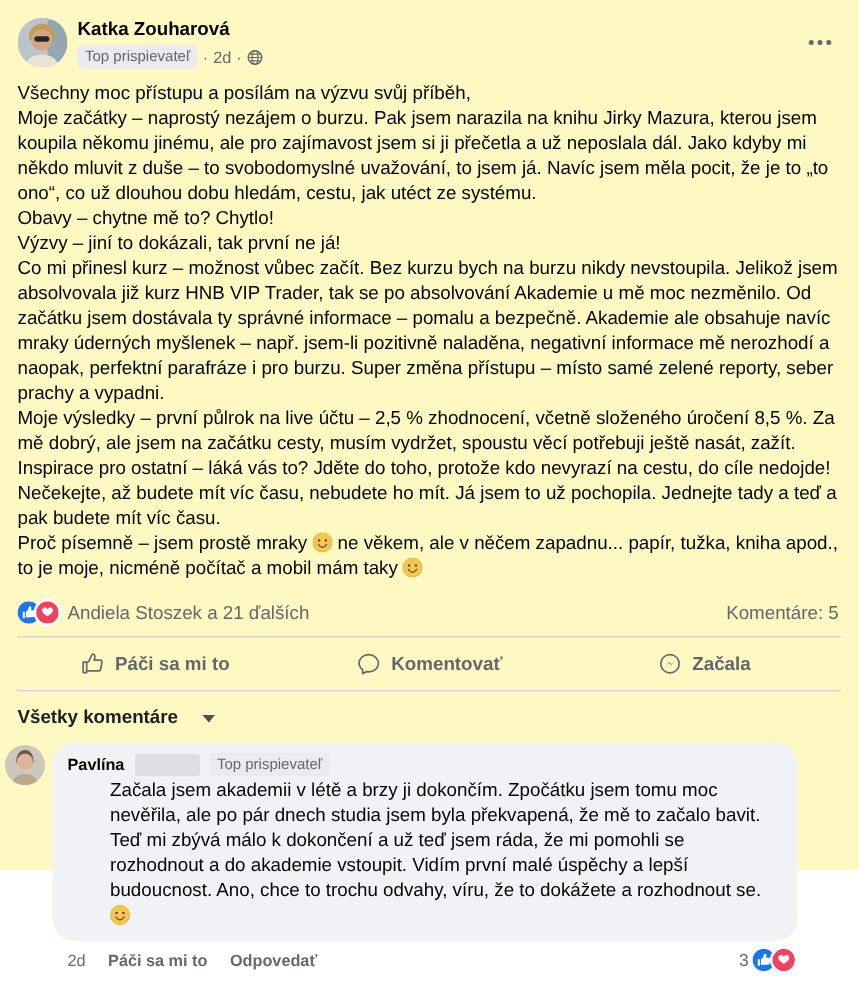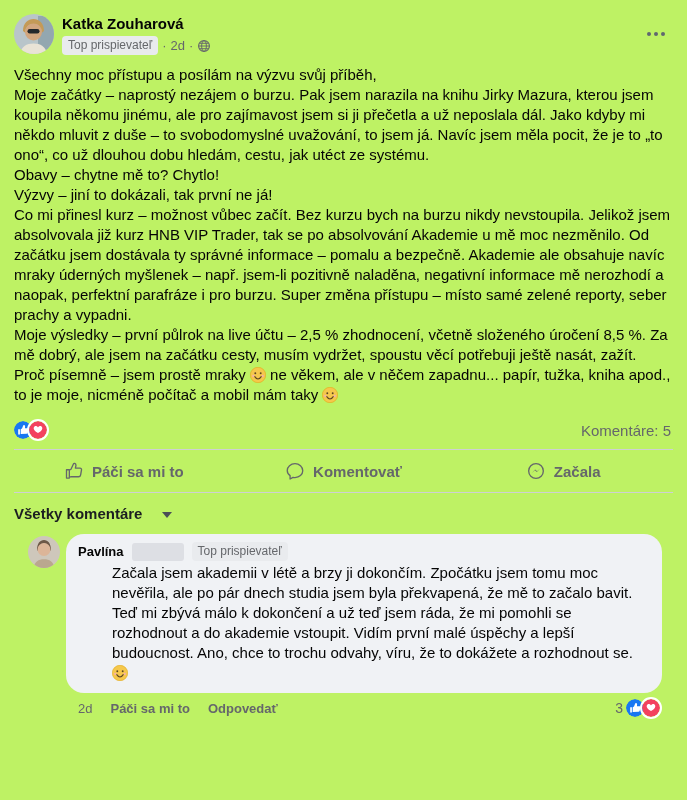--- a/index.html
+++ b/index.html
@@ -2,21 +2,21 @@
 <html><head>
 <meta charset="utf-8">
 <style>
   * { box-sizing: border-box; margin: 0; padding: 0; }
   html, body { background: #ffffff; }
   body {
     width: 687px; height: 800px; overflow: hidden;
     font-family: "Liberation Sans", sans-serif;
     color: #050505;
   }
-  .post-card { width: 687px; height: 800px; background: #bef264; }
+  .post-card { width: 687px; height: 696px; background: #fef9c3; }
 
   
   .post-header { display: flex; align-items: flex-start; padding: 14px 16px 4px 14px; }
   .avatar { width: 40px; height: 40px; border-radius: 50%; overflow: hidden; flex: none; cursor: pointer; }
   .avatar svg { display: block; width: 100%; height: 100%; }
   .header-info { margin-left: 8px; flex: 1; min-width: 0; }
   .author-name { font-size: 15px; font-weight: 700; line-height: 20px; color: #050505; cursor: pointer; }
   .meta-row { display: flex; align-items: center; gap: 4px; font-size: 13px; color: #65676B; margin-top: 2px; }
   .badge-pill {
     background: #E9EBEE; color: #65676B; font-size: 12px; line-height: 15px;
@@ -51,21 +51,21 @@
     color: #65676B; font-size: 15px; font-weight: 700;
   }
   .action-button svg { width: 20px; height: 20px; display: block; }
 
   
   .comments-filter { display: flex; align-items: center; gap: 20px; padding: 12px 16px 8px 14px;
     font-size: 15px; font-weight: 700; color: #1c1e21; cursor: pointer; }
   .caret-down { width: 0; height: 0; border-left: 5px solid transparent; border-right: 5px solid transparent;
     border-top: 6px solid #4b4f56; display: inline-block; margin-top: 2px; }
 
-  .comment { display: flex; padding: 4px 16px 0 28px; align-items: flex-start; }
+  .comment { display: flex; padding: 4px 16px 0 4px; align-items: flex-start; }
   .comment-avatar { width: 32px; height: 32px; border-radius: 50%; overflow: hidden; flex: none; margin-top: 2px; cursor: pointer; }
   .comment-avatar svg { display: block; width: 100%; height: 100%; }
   .comment-main { margin-left: 6px; min-width: 0; }
   .comment-bubble { background: #F0F2F5; border-radius: 18px; padding: 8px 12px 10px 12px; max-width: 596px; }
   .comment-author-row { display: flex; align-items: center; gap: 8px; margin-bottom: 2px; }
   .comment-author { font-size: 13px; font-weight: 700; color: #050505; cursor: pointer; white-space: nowrap; }
   .redacted-box { width: 52px; height: 18px; background: #DDDFE4; border-radius: 3px; flex: none; }
   .comment-text { font-size: 15px; line-height: 20px; color: #050505; margin-left: 34px; }
   .comment-footer { display: flex; align-items: center; padding: 6px 2px 0 12px; font-size: 13px; color: #65676B; }
   .comment-footer .ts { margin-right: 18px; cursor: pointer; }
@@ -133,36 +133,38 @@
     </div>
   </div>
 
   <div class="post-body">
     <p>Všechny moc přístupu a posílám na výzvu svůj příběh,</p>
     <p>Moje začátky – naprostý nezájem o burzu. Pak jsem narazila na knihu Jirky Mazura, kterou jsem koupila někomu jinému, ale pro zajímavost jsem si ji přečetla a už neposlala dál. Jako kdyby mi někdo mluvit z duše – to svobodomyslné uvažování, to jsem já. Navíc jsem měla pocit, že je to „to ono“, co už dlouhou dobu hledám, cestu, jak utéct ze systému.</p>
     <p>Obavy – chytne mě to? Chytlo!</p>
     <p>Výzvy – jiní to dokázali, tak první ne já!</p>
     <p>Co mi přinesl kurz – možnost vůbec začít. Bez kurzu bych na burzu nikdy nevstoupila. Jelikož jsem absolvovala již kurz HNB VIP Trader, tak se po absolvování Akademie u mě moc nezměnilo. Od začátku jsem dostávala ty správné informace – pomalu a bezpečně. Akademie ale obsahuje navíc mraky úderných myšlenek – např. jsem-li pozitivně naladěna, negativní informace mě nerozhodí a naopak, perfektní parafráze i pro burzu. Super změna přístupu – místo samé zelené reporty, seber prachy a vypadni.</p>
     <p>Moje výsledky – první půlrok na live účtu – 2,5 % zhodnocení, včetně složeného úročení 8,5 %. Za mě dobrý, ale jsem na začátku cesty, musím vydržet, spoustu věcí potřebuji ještě nasát, zažít.</p>
+    <p>Inspirace pro ostatní – láká vás to? Jděte do toho, protože kdo nevyrazí na cestu, do cíle nedojde! Nečekejte, až budete mít víc času, nebudete ho mít. Já jsem to už pochopila. Jednejte tady a teď a pak budete mít víc času.</p>
     <p><span>Proč písemně – jsem prostě mraky </span><svg class="emoji" viewBox="0 0 16 16">
           <use href="#smiley"></use>
         </svg><span> ne věkem, ale v něčem zapadnu... papír, tužka, kniha apod., to je moje, nicméně počítač a mobil mám taky </span><svg class="emoji" viewBox="0 0 16 16">
           <use href="#smiley"></use>
         </svg></p>
   </div>
 
   <div class="engagement-row">
     <span class="reaction-icons">
       <svg class="reaction-badge" viewBox="0 0 18 18">
           <use href="#like-badge"></use>
         </svg>
       <svg class="reaction-badge love" viewBox="0 0 18 18">
           <use href="#love-badge"></use>
         </svg>
     </span>
+    <span class="reacted-names">Andiela Stoszek a 21 ďalších</span>
     <span class="engage-spacer"></span>
     <span class="comments-count">Komentáre: 5</span>
   </div>
 
   <div class="divider"></div>
 
   <div class="action-bar">
     <div class="action-button">
       <svg viewBox="0 0 24 24">
         <path d="M3 10.5h3.4v10H3zM6.4 19.6v-8.7l2-1 2.9-6.3c.25-.55.85-.85 1.43-.7.95.24 1.62 1.1 1.62 2.1 0 .27-.03.54-.1.8l-.6 2.7h5.6c1.1 0 1.93.98 1.76 2.05l-1.1 6.3c-.2 1.2-1.24 2.05-2.45 2.05H8z" fill="none" stroke="#65676B" stroke-width="1.6" stroke-linejoin="round"></path>

